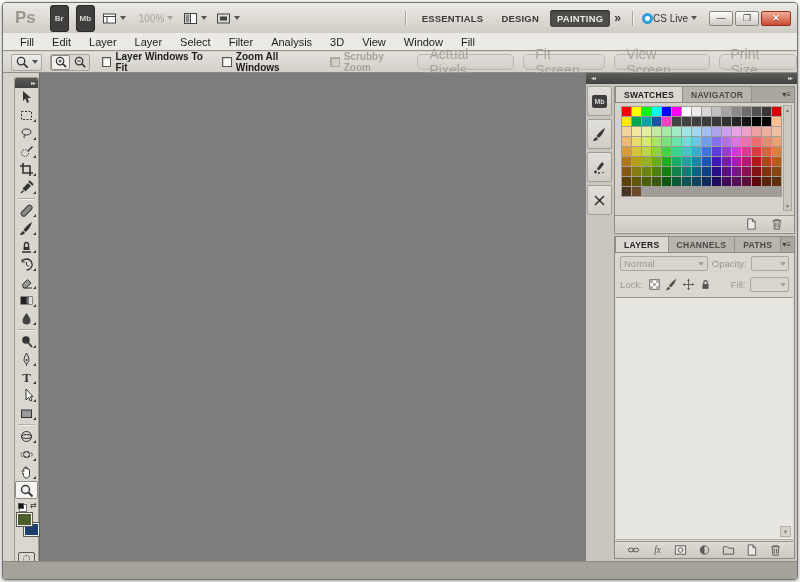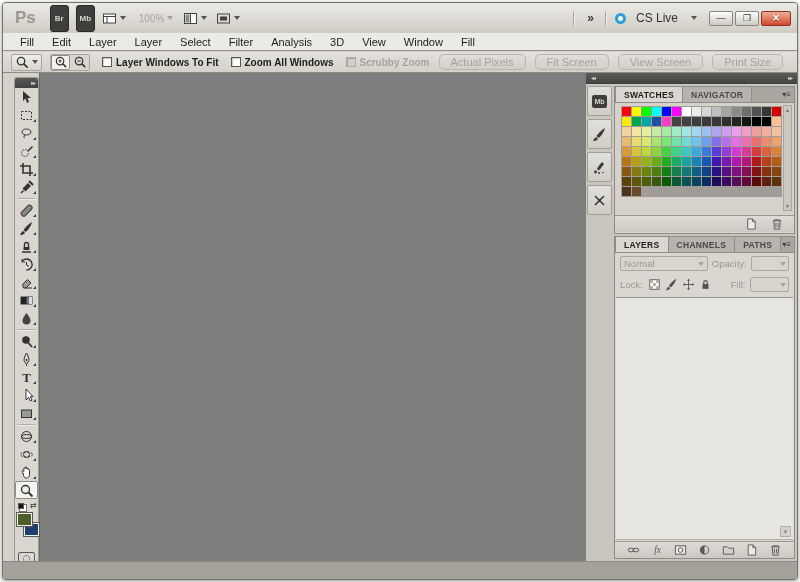--- a/index.html
+++ b/index.html
@@ -12,41 +12,41 @@
   .tb-icon{display:flex;align-items:center;margin-right:9px;color:#444;}
   .tb-icon svg{display:block;}
   .caret{width:0;height:0;border-left:3px solid transparent;border-right:3px solid transparent;border-top:4px solid #555;margin-left:3px;display:inline-block;}
   .caret.dis{border-top-color:#a6a39c;}
   .zoom-dd{font-size:10px;color:#a6a39c;margin:0 10px 0 4px;display:flex;align-items:center;}
   .vsep{width:1px;height:15px;background:#a9a69f;box-shadow:1px 0 0 #efeeea;margin:0 9px;}
   .workspaces{display:flex;align-items:center;gap:4px;}
   .ws{font-size:9.5px;font-weight:bold;color:#3c3b38;padding:3px 7px;border-radius:3px;letter-spacing:.2px;}
   .ws.active{background:#4e4d4a;color:#eceae6;box-shadow:inset 0 1px 2px rgba(0,0,0,.5);}
   .ws-more{font-size:12px;font-weight:bold;color:#3c3b38;padding:0 4px;letter-spacing:-2px;}
-  .cslive{display:flex;align-items:center;font-size:12px;color:#333;gap:10px;}
+  .cslive{display:flex;align-items:center;font-size:10px;color:#333;gap:0;}
   .cs-ring{width:11px;height:11px;border:3px solid #2e9fd8;border-radius:50%;background:#fff;}
   .winbtns{display:flex;gap:2px;margin-left:12px;}
   .wbtn{width:24px;height:15px;border:1px solid #8a877f;border-radius:2px;background:linear-gradient(#fdfdfc,#cdcac3);display:flex;align-items:center;justify-content:center;font-size:9px;color:#333;line-height:1;}
   .wbtn.close{width:30px;background:linear-gradient(#f0ac97,#cf4a31);border-color:#8d3321;color:#fff;font-weight:bold;text-shadow:0 1px 1px rgba(0,0,0,.4);}
   .spacer{flex:1;}
   
   .menubar{position:absolute;left:0;top:30px;width:100%;height:18px;background:#eceae5;border-bottom:1px solid #96938b;display:flex;align-items:center;padding-left:8px;}
   .menu-item{font-size:11px;color:#1c1c1c;padding:1px 9px;}
   
   .optionsbar{position:absolute;left:0;top:49px;width:100%;height:21px;background:linear-gradient(#e3e1dc,#d4d1ca);border-bottom:1px solid #8f8c85;display:flex;align-items:center;padding-left:8px;}
   .preset-box{display:flex;align-items:center;border:1px solid #a9a69f;border-radius:2px;background:linear-gradient(#eeedea,#d8d5cf);height:17px;padding:0 3px;}
   .zoompair{display:flex;align-items:center;border:1px solid #a9a69f;border-radius:2px;height:17px;margin-left:8px;background:#d8d5cf;}
   .zoombtn{width:19px;height:15px;display:flex;align-items:center;justify-content:center;}
   .zoombtn.sel{background:#f2f1ee;border:1px solid #8f8c85;border-radius:2px;}
   .chk{display:flex;align-items:center;margin-left:12px;gap:4px;}
   .chk .box{width:10px;height:10px;background:#fdfdfc;border:1px solid #58564f;box-shadow:inset 1px 1px 1px rgba(0,0,0,.2);}
   .chk label{font-size:10px;font-weight:600;color:#1d1d1b;}
   .chk.dis .box{background:#d4d1ca;border-color:#aeaba3;}
   .chk.dis label{color:#a6a39c;font-weight:600;}
-  .obtn{font-size:11px;color:#a6a39c;border:1px solid #b9b6af;border-radius:5px;background:linear-gradient(#e0ded9,#d2cfc8);height:16px;padding:0 11px;margin-left:9px;display:flex;align-items:center;}
+  .obtn{font-size:14px;color:#a6a39c;border:1px solid #b9b6af;border-radius:5px;background:linear-gradient(#e0ded9,#d2cfc8);height:16px;padding:0 11px;margin-left:9px;display:flex;align-items:center;}
   
   .work{position:absolute;left:0;top:70px;width:100%;height:488px;background:#7d7d7d;}
   .left-chrome{position:absolute;left:0;top:0;width:37px;height:100%;background:#d6d2cb;border-right:1px solid #6f6d68;}
   .toolstrip{position:absolute;left:11px;top:4px;width:25px;background:#dad7d1;border:1px solid #9b988f;border-radius:2px 2px 3px 3px;padding-bottom:4px;}
   .strip-head{height:10px;background:linear-gradient(#5a5a58,#414140);border-radius:2px 2px 0 0;color:#cfcecb;font-size:6px;text-align:right;padding:1px 3px 0 0;letter-spacing:-1px;}
   .tool{position:relative;width:23px;height:18px;display:flex;align-items:center;justify-content:center;}
   .tool svg{display:block;}
   .tool.fly::after{content:"";position:absolute;right:2px;bottom:2px;border-left:3px solid transparent;border-top:3px solid transparent;border-bottom:3px solid #3a3a38;transform:rotate(0deg);}
   .tool.selected{background:#f4f3f0;border:1px solid #8f8c85;border-radius:2px;box-shadow:inset 0 1px 1px #fff;}
   .tool-sep{height:1px;background:#aeaba3;margin:2px 3px;box-shadow:0 1px 0 #efeeeb;}
@@ -126,20 +126,25 @@
     </span>
     <span class="tb-icon">
       <svg width="15" height="15" viewBox="0 0 15 15">
           <rect x="1.5" y="3" width="12" height="9" fill="none" stroke="#444"></rect>
           <rect x="4" y="5.5" width="7" height="4" fill="#444"></rect>
         </svg>
       <span class="caret"></span>
     </span>
     <span class="spacer"></span>
     <span class="vsep"></span>
+    <span class="workspaces" id="workspaces">
+        <span class="ws">ESSENTIALS</span>
+        <span class="ws">DESIGN</span>
+        <span class="ws active">PAINTING</span>
+      </span>
     <span class="ws-more">»</span>
     <span class="vsep"></span>
     <span class="cslive">
       <span class="cs-ring"></span>
       <span>CS Live</span>
       <span class="caret"></span>
     </span>
     <span class="winbtns">
       <span class="wbtn">—</span>
       <span class="wbtn">❐</span>

